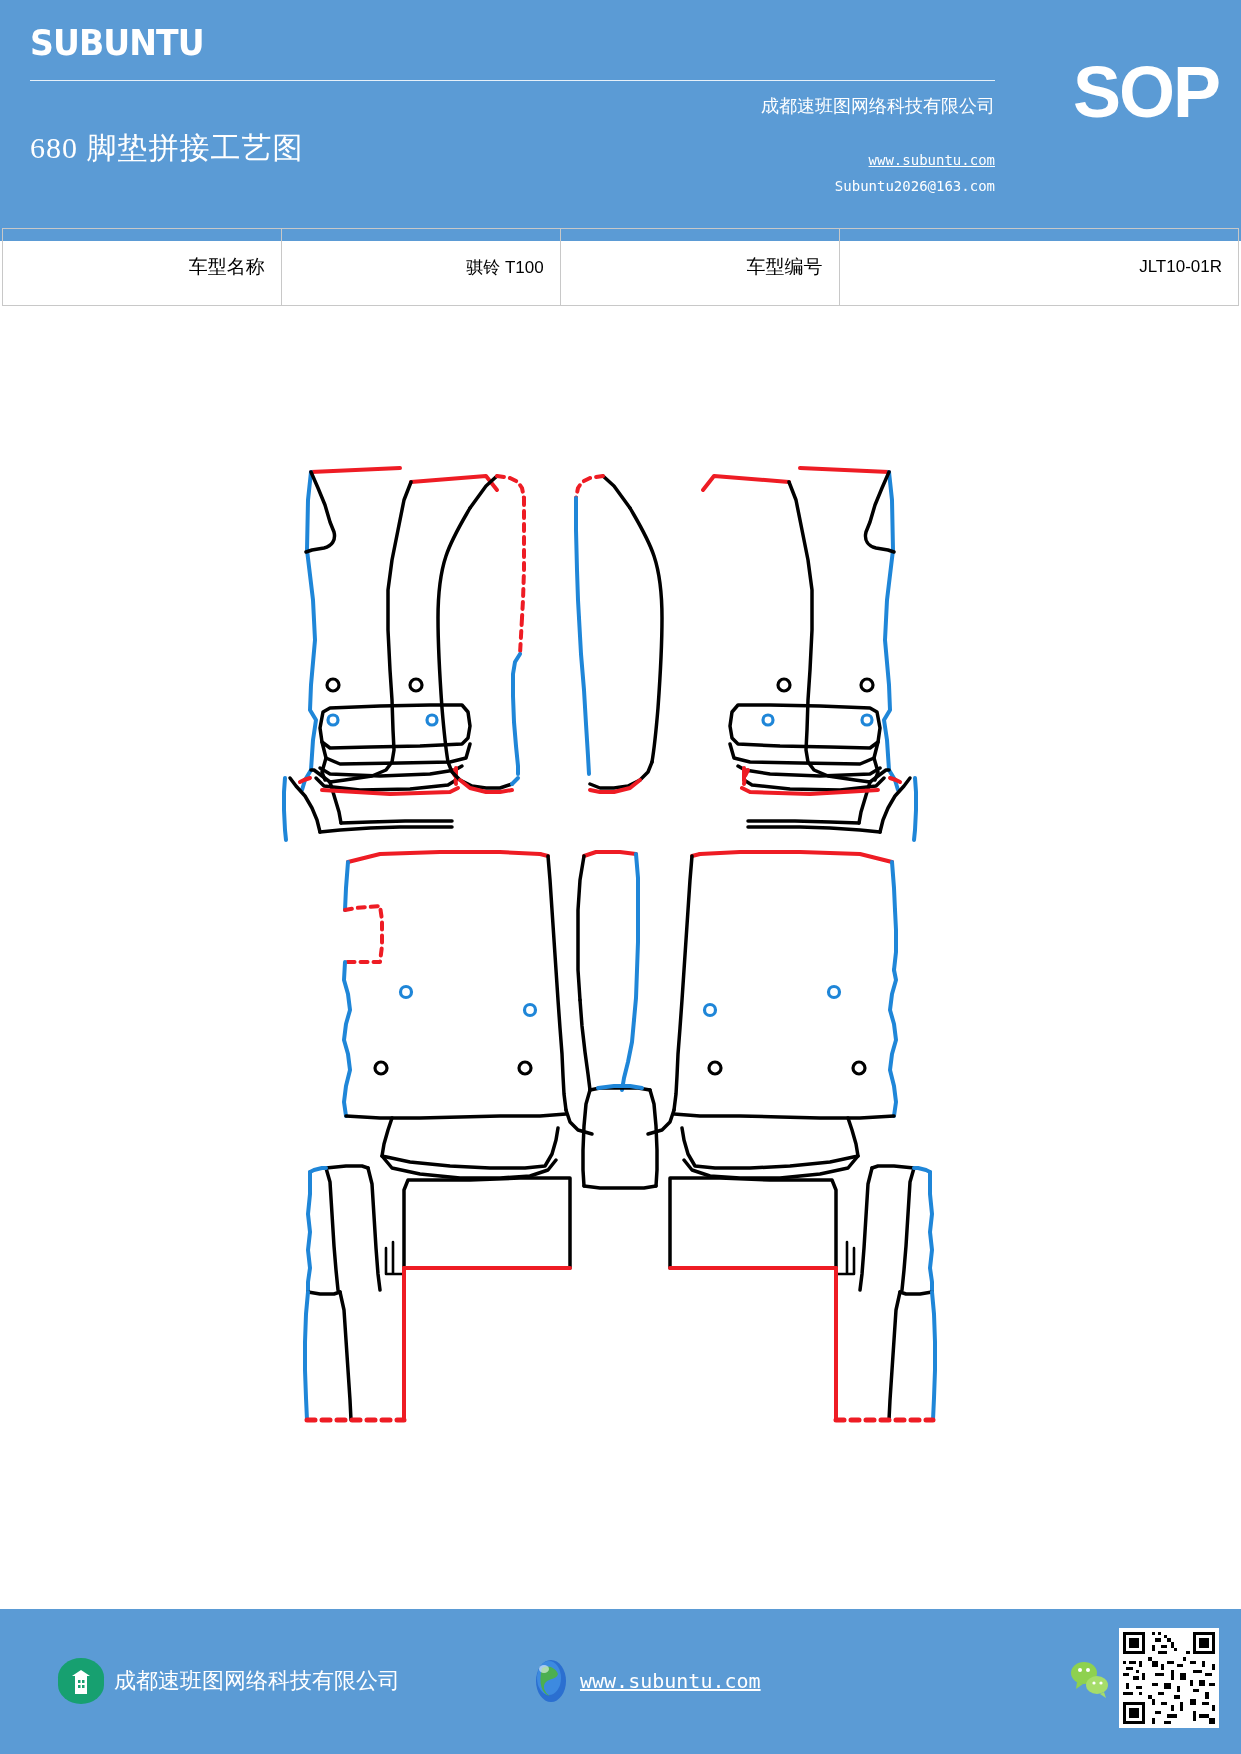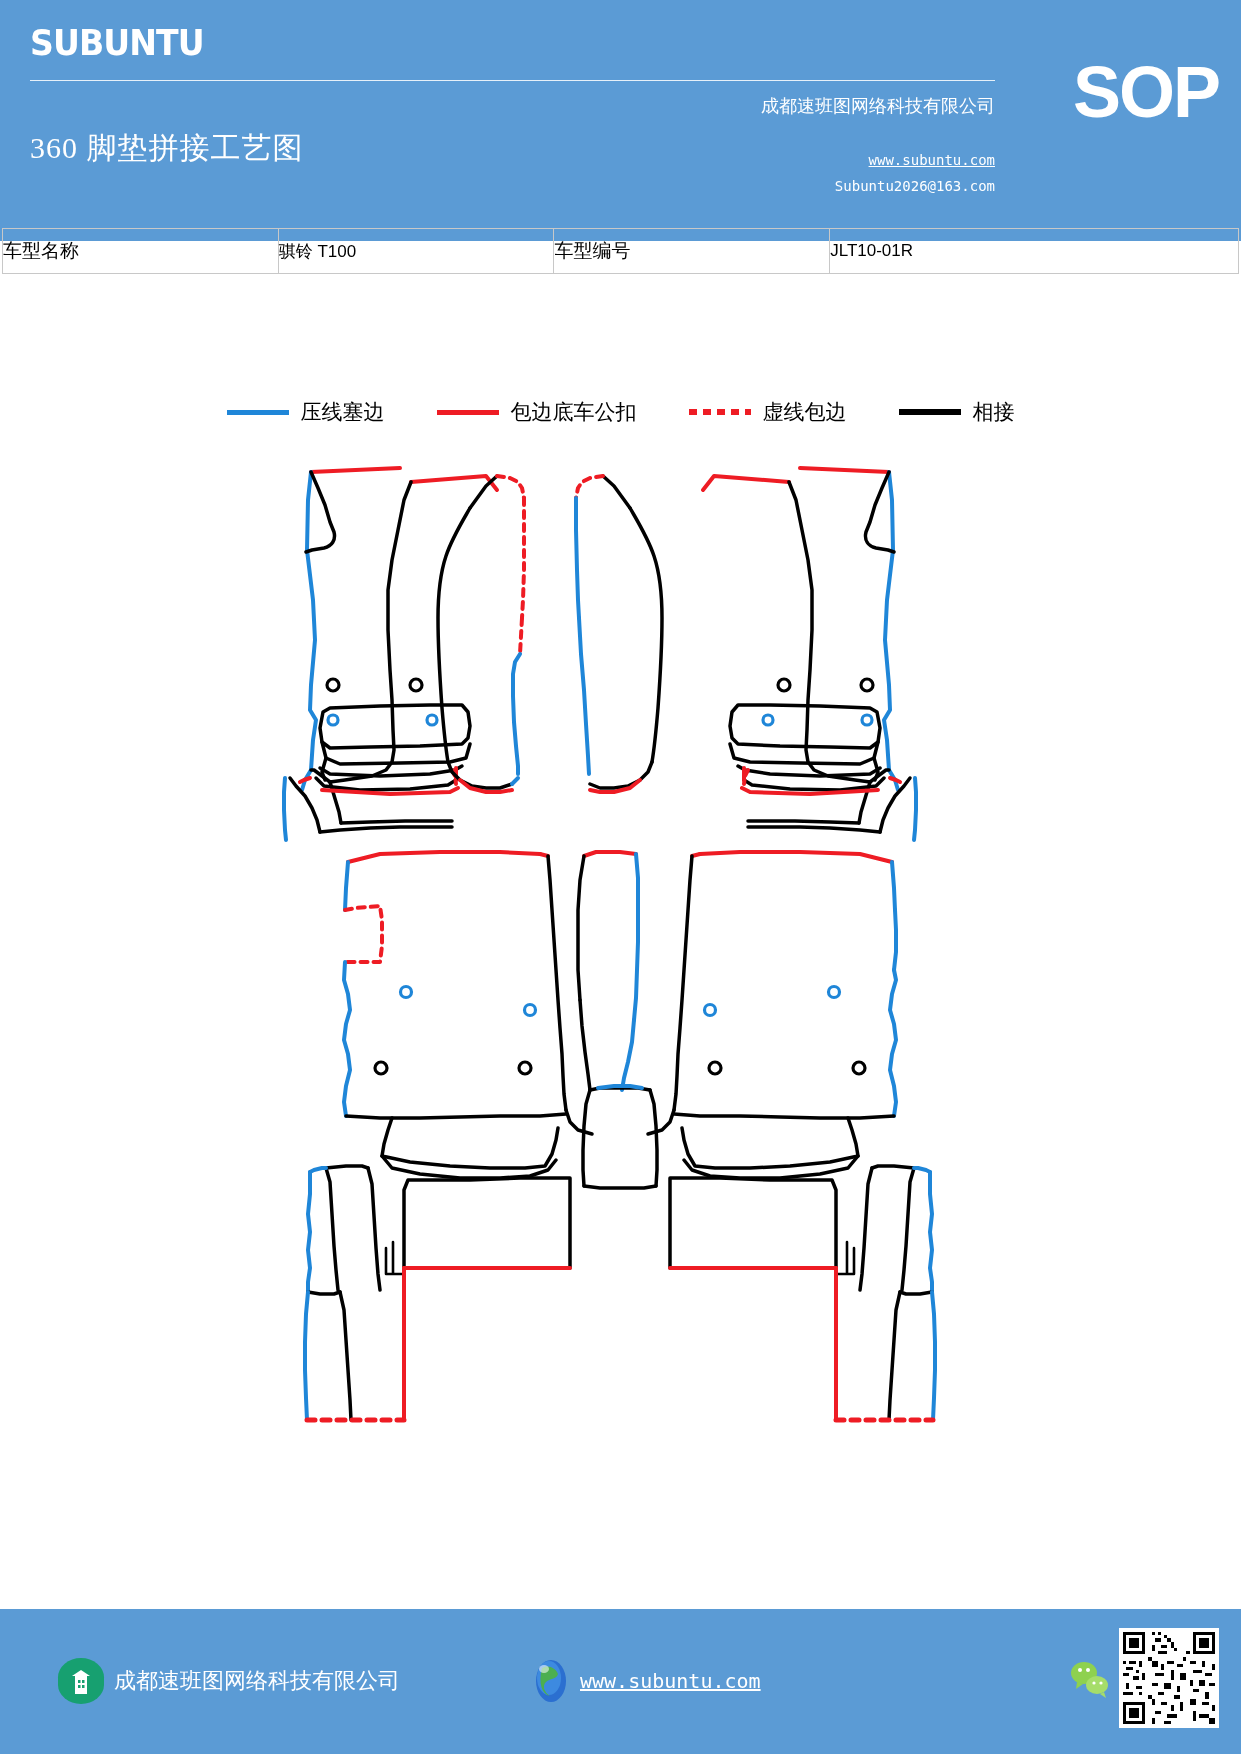--- a/index.html
+++ b/index.html
@@ -97,26 +97,26 @@
   .info-table {
     position: absolute;
     left: 2px; top: 228px;
     width: 1237px;
     border-collapse: collapse;
     table-layout: fixed;
   }
   .info-table td {
     border: 1px solid #c8c8c8;
     height: 44px;
-    text-align: left;
+    text-align: right;
     vertical-align: middle;
     font-family: "Liberation Serif", serif;
     font-size: 19px;
     color: #000000;
-    padding: 0;
+    padding: 16px;
   }
   .info-table td.val {
     font-family: "Liberation Sans", sans-serif;
     font-size: 17px;
     font-weight: 400;
   }
   .c1 { width: 22.3%; }
   .c2 { width: 22.3%; }
   .c3 { width: 22.3%; }
   .c4 { width: 33.1%; }
@@ -232,56 +232,38 @@
   }
 </style>
 </head>
 <body>
 
 <div class="page">
 
   <div class="header">
     <div class="brand">SUBUNTU</div>
     <div class="header-rule"></div>
-    <div class="doc-title">360 脚垫拼接工艺图</div>
+    <div class="doc-title">680 脚垫拼接工艺图</div>
     <div class="company-name">成都速班图网络科技有限公司</div>
     <div class="header-web">www.subuntu.com</div>
     <div class="header-mail">Subuntu2026@163.com</div>
     <div class="sop">SOP</div>
   </div>
 
   <table class="info-table">
     <tbody>
       <tr>
         <td class="c1">车型名称</td>
         <td class="c2 val">骐铃 T100</td>
         <td class="c3">车型编号</td>
         <td class="c4 val">JLT10-01R</td>
       </tr>
     </tbody>
   </table>
 
-  <div class="legend">
-    <div class="legend-item">
-      <span class="legend-swatch solid-blue"></span>
-      <span class="legend-label">压线塞边</span>
-    </div>
-    <div class="legend-item">
-      <span class="legend-swatch solid-red"></span>
-      <span class="legend-label">包边底车公扣</span>
-    </div>
-    <div class="legend-item">
-      <span class="legend-swatch dash-red"></span>
-      <span class="legend-label">虚线包边</span>
-    </div>
-    <div class="legend-item">
-      <span class="legend-swatch solid-black"></span>
-      <span class="legend-label">相接</span>
-    </div>
-  </div>
 
   <div class="drawing">
     <svg width="1241" height="1050" viewBox="0 0 1241 1050" xmlns="http://www.w3.org/2000/svg">
       <g fill="none" stroke-linecap="round" stroke-linejoin="round">
 
         <g>
 
           <path d="M311,32 L400,28" stroke="#ee1c24" stroke-width="4"></path>
           <path d="M411,42 L486,36 L497,50" stroke="#ee1c24" stroke-width="4"></path>
 

